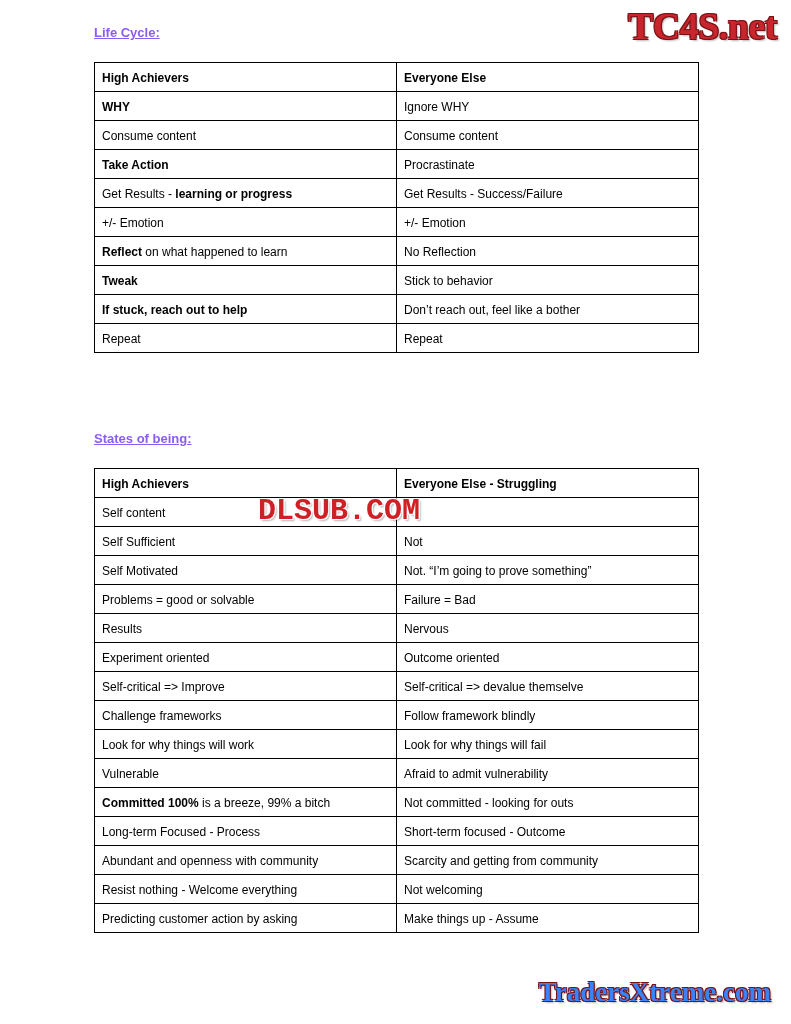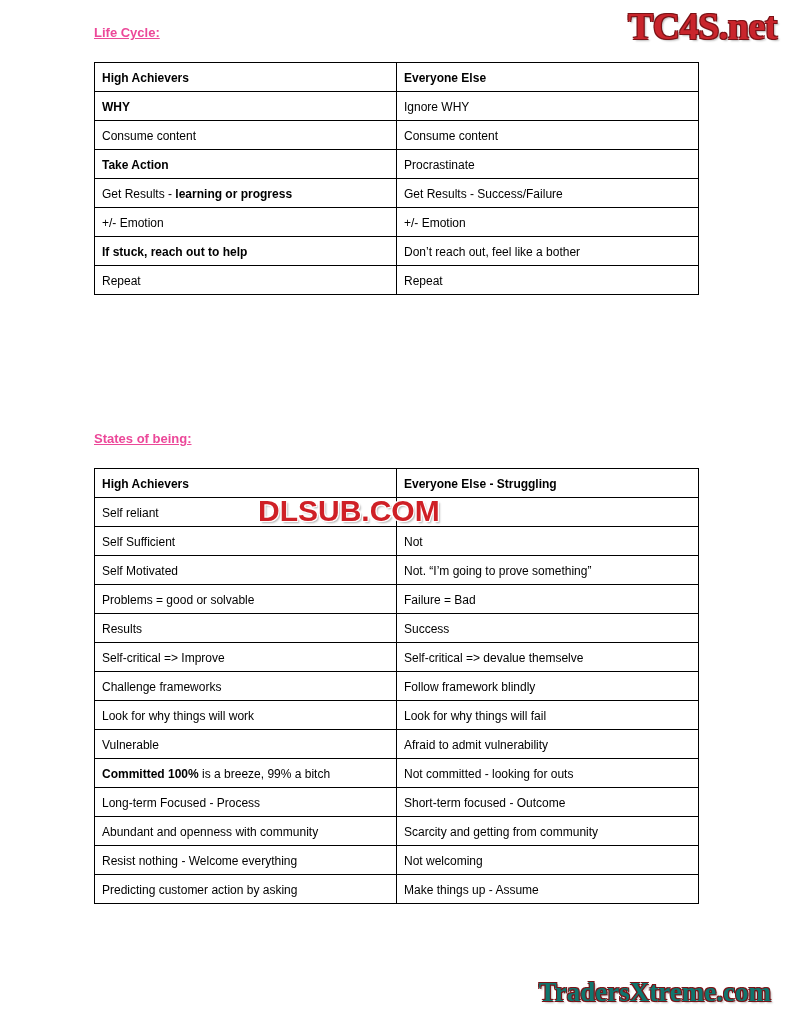--- a/index.html
+++ b/index.html
@@ -39,58 +39,58 @@
       -1px  1px 0 #7a1216,
        1px  1px 0 #7a1216,
        2px 2px 2px rgba(0,0,0,0.28);
     white-space: nowrap;
     text-align: center;
   }
   .wm-center {
     position: absolute;
     top: 494px;
     left: 258px;
-    font-family: Liberation Sans, sans-serif;
+    font-family: Liberation Mono, monospace;
     font-weight: bold;
     font-size: 30px;
     letter-spacing: 0px;
     color: #cf2026;
     text-shadow:
       -1px -1px 0 #ffffff,
        1px -1px 0 #ffffff,
       -1px  1px 0 #ffffff,
        1px  1px 0 #ffffff,
        0 0 2px #ffffff,
        2px 2px 2px rgba(0,0,0,0.3);
     white-space: nowrap;
   }
   .wm-bottom {
     position: absolute;
     bottom: 16px;
     right: 20px;
     font-family: "Liberation Serif", serif;
     font-weight: bold;
     font-size: 27px;
-    color: #0f766e;
+    color: #3b82f6;
     text-shadow:
       -1px -1px 0 #7a1216,
        1px -1px 0 #7a1216,
       -1px  1px 0 #7a1216,
        1px  1px 0 #7a1216,
        2px 2px 2px rgba(0,0,0,0.28);
     white-space: nowrap;
   }
 
   
   .section-heading {
     position: absolute;
     font-size: 13px;
     font-weight: bold;
     text-decoration: underline;
-    color: #ec4899;
+    color: #8b5cf6;
   }
   #heading-life-cycle { top: 25px; left: 94px; }
   #heading-states { top: 431px; left: 94px; }
 
   
   table.doc-table {
     position: absolute;
     border-collapse: collapse;
     table-layout: fixed;
     background: #fff;
@@ -147,20 +147,28 @@
       </tr>
       <tr>
         <td>Get Results - <span class="b">learning or progress</span></td>
         <td>Get Results - Success/Failure</td>
       </tr>
       <tr>
         <td>+/- Emotion</td>
         <td>+/- Emotion</td>
       </tr>
       <tr>
+        <td><span class="b">Reflect</span> on what happened to learn</td>
+        <td>No Reflection</td>
+      </tr>
+      <tr>
+        <td class="b">Tweak</td>
+        <td>Stick to behavior</td>
+      </tr>
+      <tr>
         <td class="b">If stuck, reach out to help</td>
         <td>Don’t reach out, feel like a bother</td>
       </tr>
       <tr>
         <td>Repeat</td>
         <td>Repeat</td>
       </tr>
     </tbody>
   </table>
 
@@ -170,38 +178,42 @@
     <colgroup>
         <col class="c1">
         <col class="c2">
       </colgroup>
     <tbody>
       <tr class="header-row">
         <td>High Achievers</td>
         <td>Everyone Else - Struggling</td>
       </tr>
       <tr>
-        <td>Self reliant</td>
+        <td>Self content</td>
         <td></td>
       </tr>
       <tr>
         <td>Self Sufficient</td>
         <td>Not</td>
       </tr>
       <tr>
         <td>Self Motivated</td>
         <td>Not. “I’m going to prove something”</td>
       </tr>
       <tr>
         <td>Problems = good or solvable</td>
         <td>Failure = Bad</td>
       </tr>
       <tr>
         <td>Results</td>
-        <td>Success</td>
+        <td>Nervous</td>
+      </tr>
+      <tr>
+        <td>Experiment oriented</td>
+        <td>Outcome oriented</td>
       </tr>
       <tr>
         <td>Self-critical =&gt; Improve</td>
         <td>Self-critical =&gt; devalue themselve</td>
       </tr>
       <tr>
         <td>Challenge frameworks</td>
         <td>Follow framework blindly</td>
       </tr>
       <tr>

